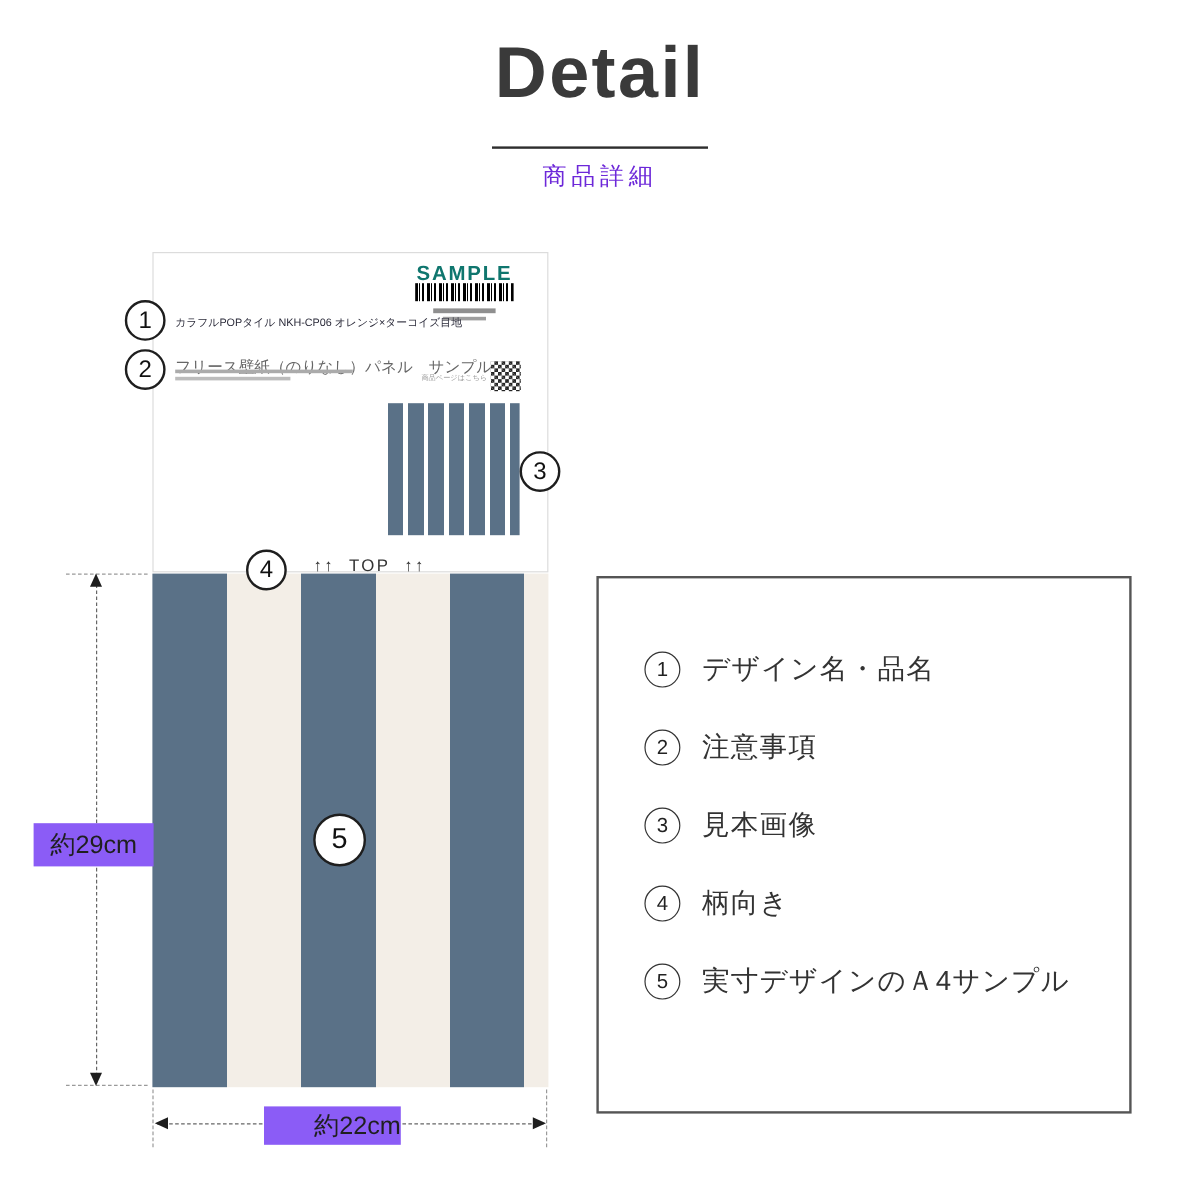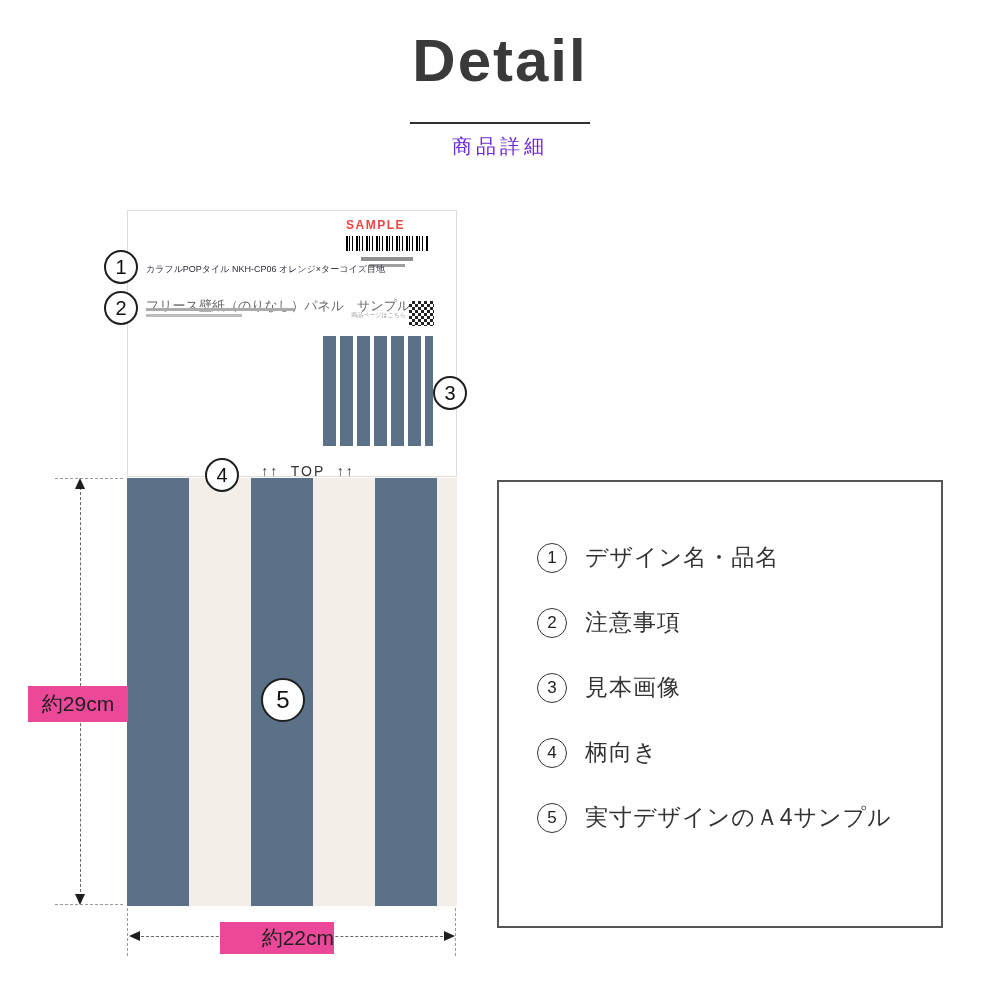--- a/index.html
+++ b/index.html
@@ -11,22 +11,22 @@
   .title { position: absolute; top: 28px; left: 0; width: 100%; text-align: center;
            font-size: 60px; font-weight: bold; color: #3a3a3a; letter-spacing: 2px; line-height: 1.1; }
   .title-underline { position: absolute; top: 122px; left: 50%; transform: translateX(-50%);
            width: 180px; height: 2px; background: #2e2e2e; }
   .subtitle { position: absolute; top: 133px; left: 0; width: 100%; text-align: center;
            font-size: 20px; color: #6d28d9; letter-spacing: 4px; }
 
   
   .card { position: absolute; left: 127px; top: 210px; width: 330px; height: 267px;
           background: #fff; border: 1px solid #dcdcdc; }
-  .sample-label { position: absolute; left: 218px; top: 7px; width: 82px; 
-          font-size: 12px; font-weight: bold; letter-spacing: 1.5px; color: #ef4444; }
+  .sample-label { position: absolute; left: 218px; top: 7px; width: 82px; text-align: center;
+          font-size: 17px; font-weight: bold; letter-spacing: 1.5px; color: #0f766e; }
   .barcode { position: absolute; left: 218px; top: 25px; width: 82px; height: 15px;
           background: repeating-linear-gradient(90deg, #000 0 2px, #fff 2px 3px, #000 3px 4px, #fff 4px 6px, #000 6px 7px, #fff 7px 10px); }
   .barcode-bar { position: absolute; background: #8f8f8f; }
   .barcode-bar.b1 { left: 233px; top: 46px; width: 52px; height: 4px; }
   .barcode-bar.b2 { left: 241px; top: 53px; width: 36px; height: 3px; background: #9e9e9e; }
   .product-name { position: absolute; left: 18px; top: 53px; width: 265px;
           font-size: 9px; color: #2b2b3a; line-height: 1.3; }
   .usage-note { position: absolute; left: 18px; top: 86px; font-size: 13px; color: #666; }
   .placeholder-bar { position: absolute; background: #ababab; }
   .placeholder-bar.p1 { left: 18px; top: 97px; width: 148px; height: 3px; }
@@ -64,21 +64,21 @@
   .ext-line-h.top { left: 55px; top: 478px; }
   .ext-line-h.bottom { left: 55px; top: 904px; }
   .ext-line-v { position: absolute; height: 48px; border-left: 1px dashed #9a9a9a; }
   .ext-line-v.left { left: 127px; top: 908px; }
   .ext-line-v.right { left: 455px; top: 908px; }
   .arrow { position: absolute; width: 0; height: 0; }
   .arrow.up    { left: 75px;  top: 478px; border-left: 5px solid transparent; border-right: 5px solid transparent; border-bottom: 11px solid #1e1e1e; }
   .arrow.down  { left: 75px;  top: 894px; border-left: 5px solid transparent; border-right: 5px solid transparent; border-top: 11px solid #1e1e1e; }
   .arrow.left  { left: 129px; top: 931px; border-top: 5px solid transparent; border-bottom: 5px solid transparent; border-right: 11px solid #1e1e1e; }
   .arrow.right { left: 444px; top: 931px; border-top: 5px solid transparent; border-bottom: 5px solid transparent; border-left: 11px solid #1e1e1e; }
-  .dim-label { position: absolute; background: #ec4899; color: #1f1f1f; font-size: 21px; text-align: center; z-index: 4; }
+  .dim-label { position: absolute; background: #8b5cf6; color: #1f1f1f; font-size: 21px; text-align: center; z-index: 4; }
   .dim-label.height { left: 28px; top: 686px; width: 100px; padding: 4px 0; }
   .dim-label.width  { left: 220px; top: 922px; width: 114px; padding: 2px 0; text-align: right; }
 
   
   .description { position: absolute; left: 480px; top: 248px; }
   .description .line { font-size: 23px; color: #333; line-height: 44px; letter-spacing: 1px; }
 
   
   .legend { position: absolute; left: 497px; top: 480px; width: 446px; height: 448px;
         border: 2px solid #555; background: #fff;

